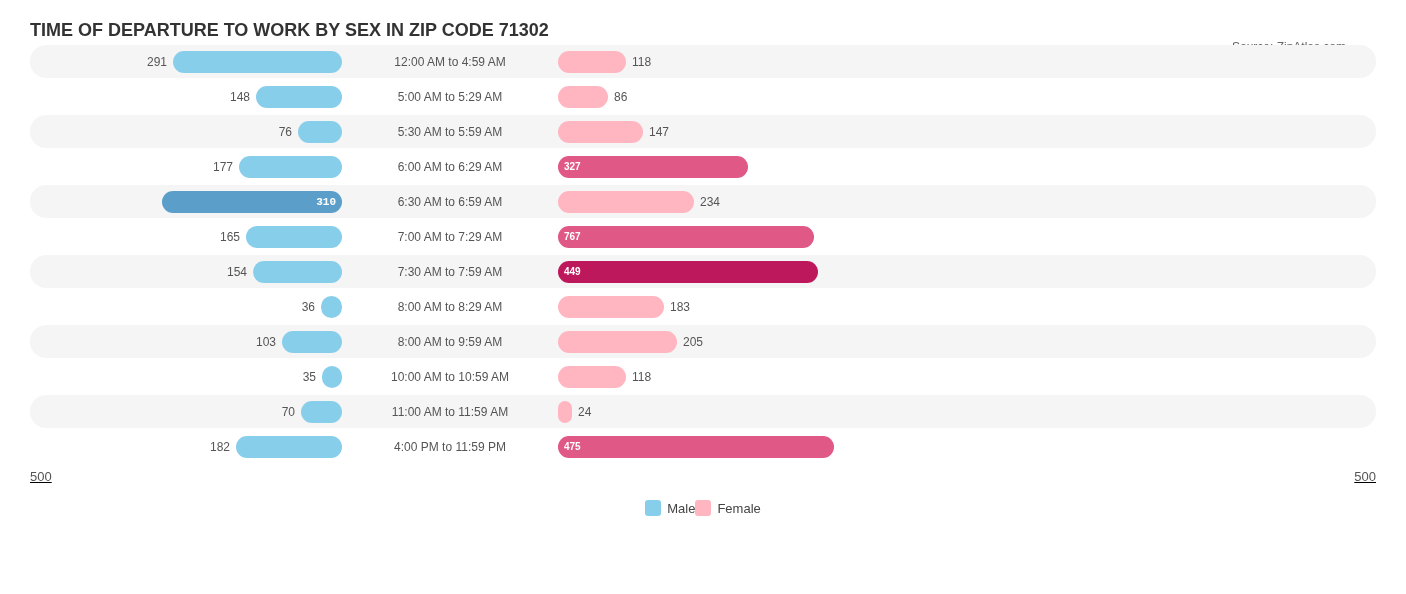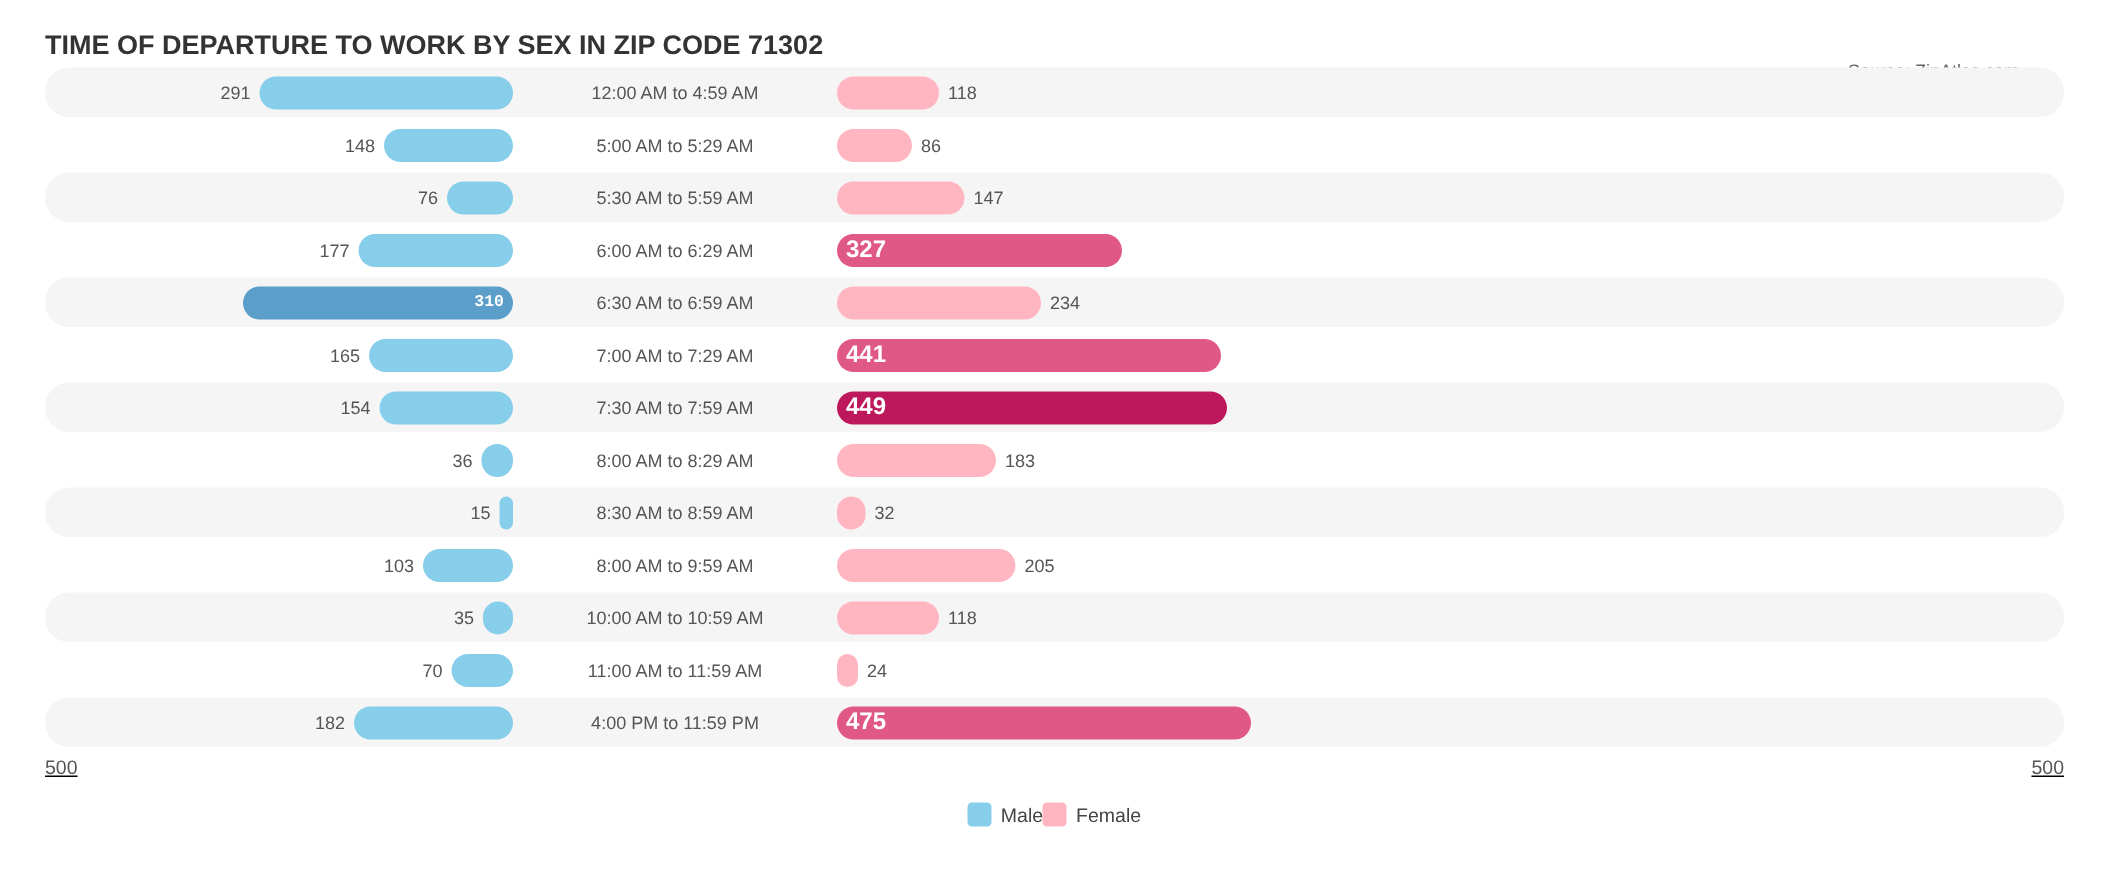--- a/index.html
+++ b/index.html
@@ -80,21 +80,21 @@
       padding-left: 8px;
       flex-shrink: 0;
     }
     .bar-female {
       height: 22px;
       background: #FFB6C1;
       border-radius: 11px;
       display: flex;
       align-items: center;
       padding-left: 6px;
-      font-size: 16px;
+      font-size: 10px;
       color: #555;
       font-weight: bold;
     }
     .right-value {
       font-size: 12px;
       color: #555;
       margin-left: 6px;
     }
     .legend {
       display: flex;
@@ -212,21 +212,21 @@
       <div class="row">
     <div class="left-section">
       <span class="left-value">165</span>
       <div class="bar-male" style="width:96px; background:#87CEEB; ">
         
       </div>
     </div>
     <div class="label-section">7:00 AM to 7:29 AM</div>
     <div class="right-section">
       <div class="bar-female" style="width:256px; background:#e05885; color:#fff;">
-        441
+        767
       </div>
 
     </div>
   </div>
       <div class="row">
     <div class="left-section">
       <span class="left-value">154</span>
       <div class="bar-male" style="width:89px; background:#87CEEB; ">
         
       </div>
@@ -245,35 +245,20 @@
       <div class="bar-male" style="width:21px; background:#87CEEB; ">
         
       </div>
     </div>
     <div class="label-section">8:00 AM to 8:29 AM</div>
     <div class="right-section">
       <div class="bar-female" style="width:106px; background:#FFB6C1; color:#555;">
         
       </div>
       <span class="right-value">183</span>
-    </div>
-  </div>
-      <div class="row">
-    <div class="left-section">
-      <span class="left-value">15</span>
-      <div class="bar-male" style="width:9px; background:#87CEEB; ">
-        
-      </div>
-    </div>
-    <div class="label-section">8:30 AM to 8:59 AM</div>
-    <div class="right-section">
-      <div class="bar-female" style="width:19px; background:#FFB6C1; color:#555;">
-        
-      </div>
-      <span class="right-value">32</span>
     </div>
   </div>
       <div class="row">
     <div class="left-section">
       <span class="left-value">103</span>
       <div class="bar-male" style="width:60px; background:#87CEEB; ">
         
       </div>
     </div>
     <div class="label-section">8:00 AM to 9:59 AM</div>

